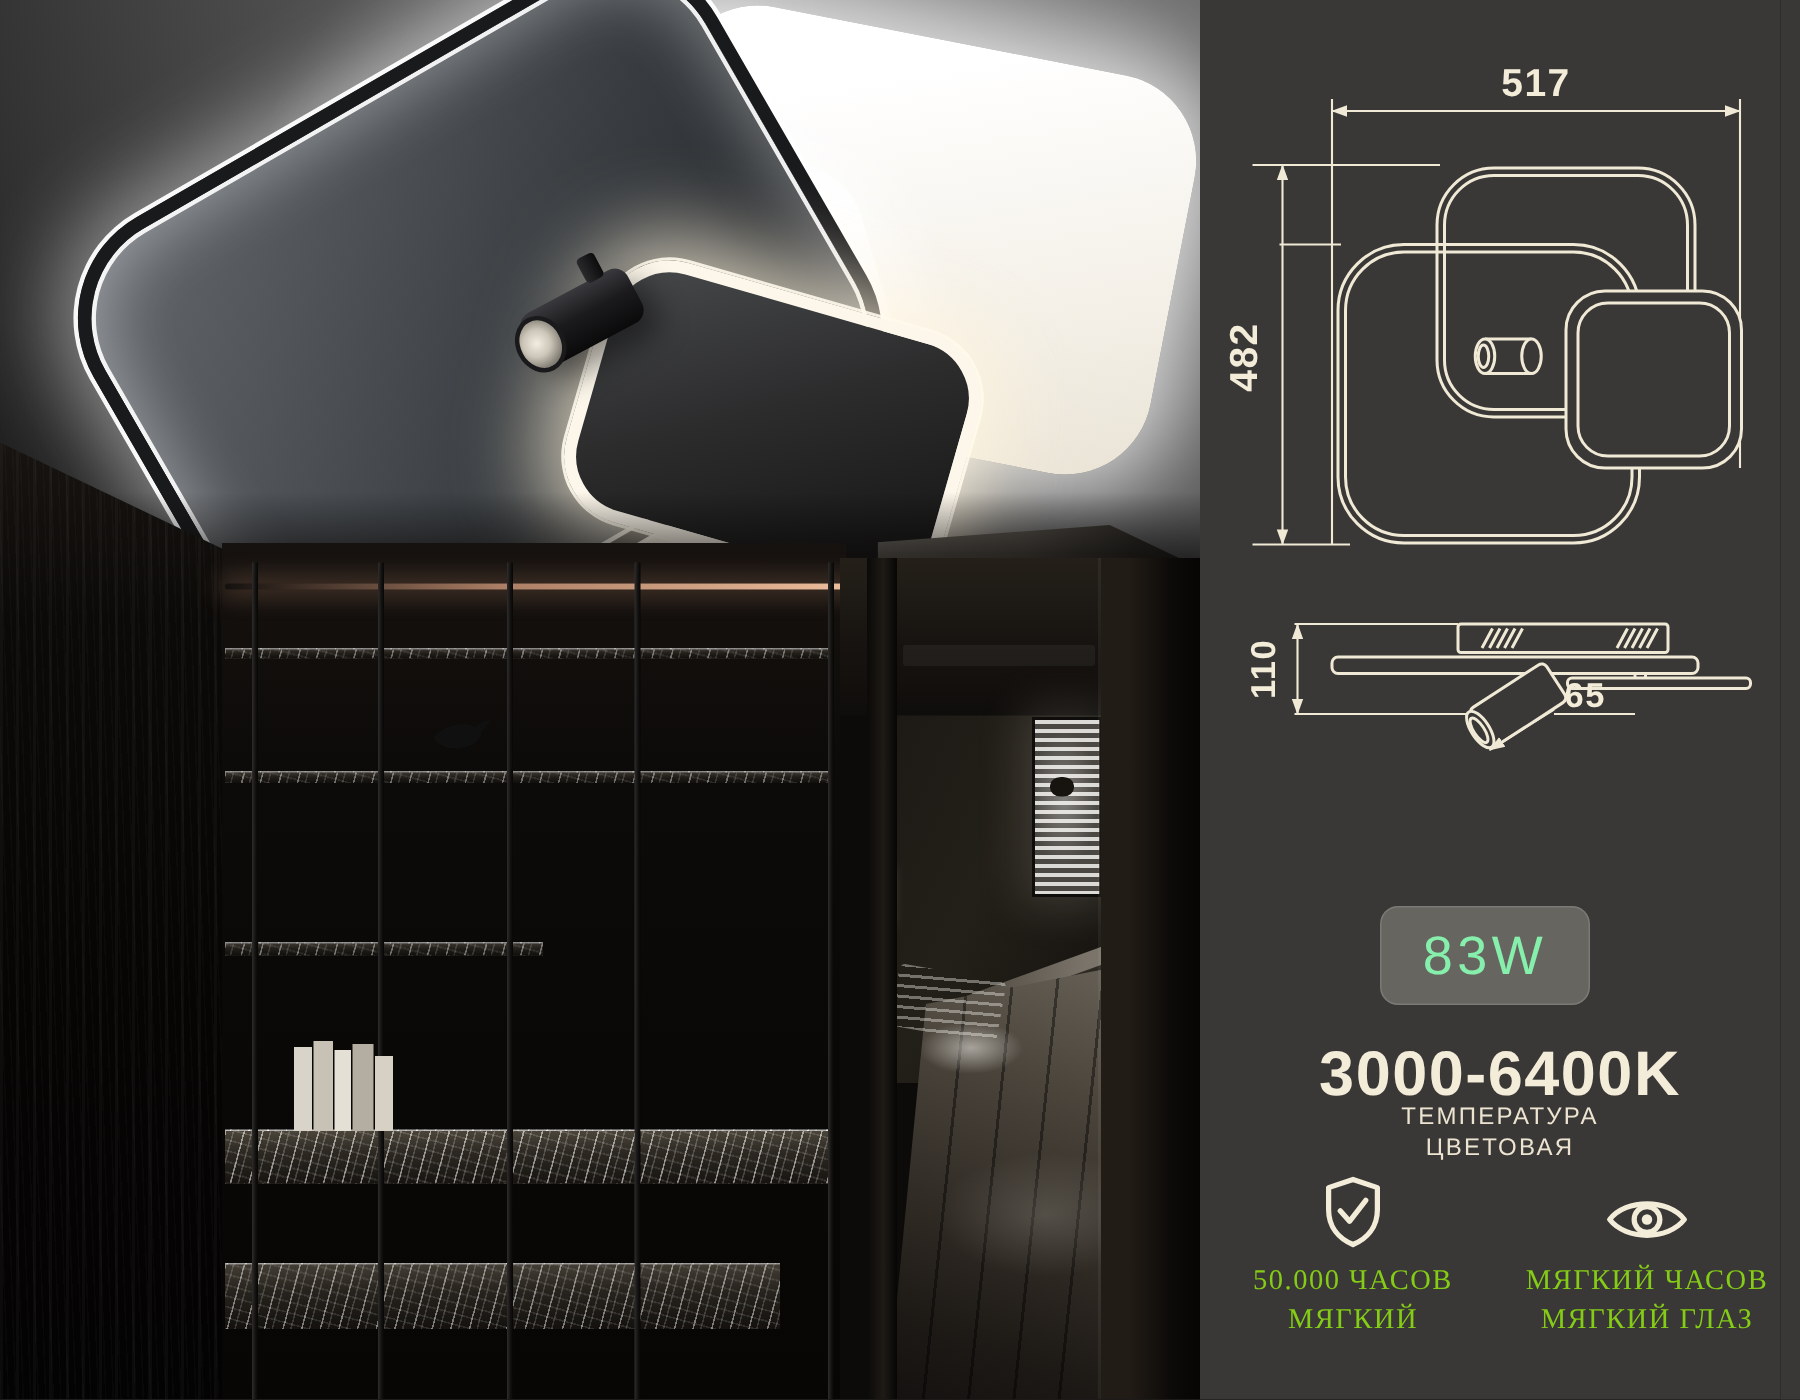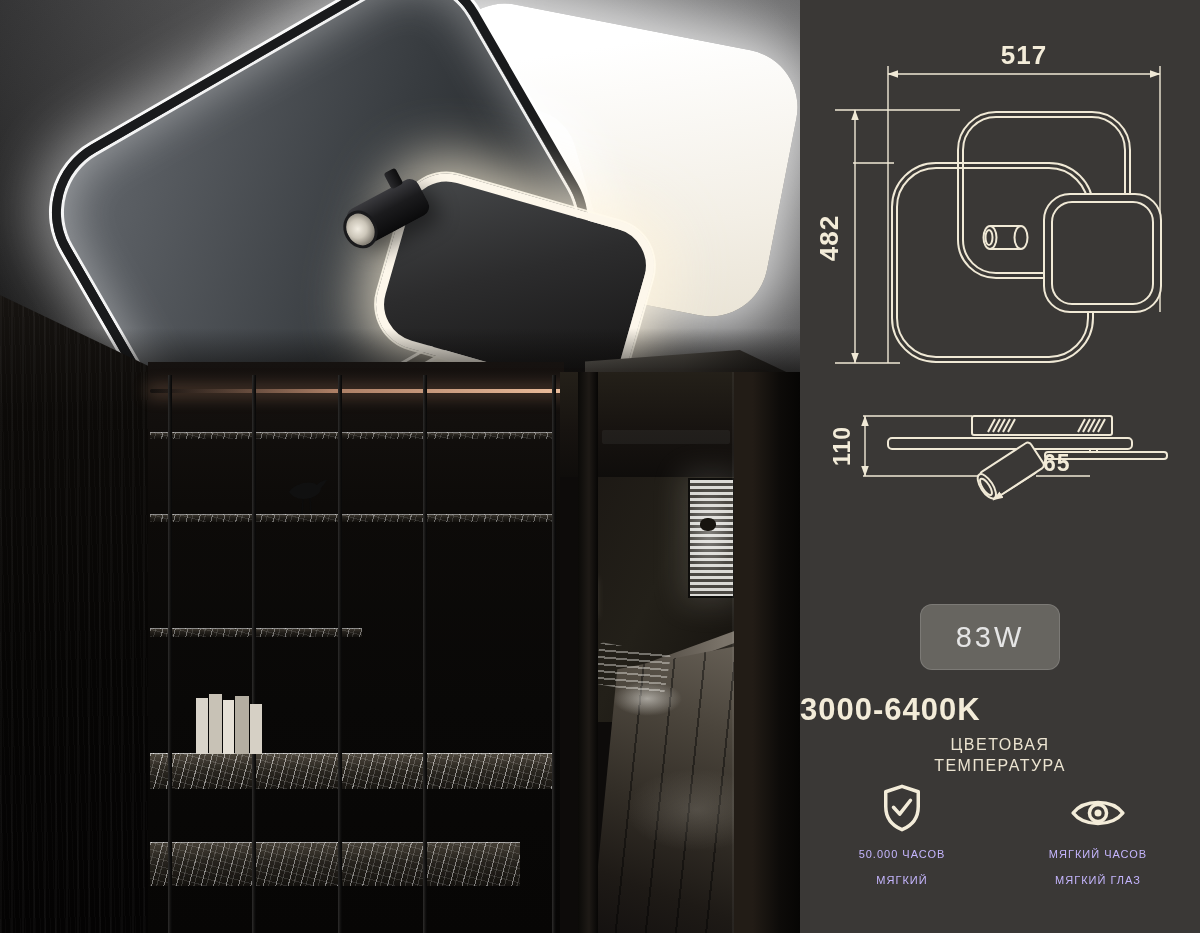--- a/index.html
+++ b/index.html
@@ -126,29 +126,29 @@
   .diag *{vector-effect:non-scaling-stroke;}
   .dline{stroke:#f0e9d6;stroke-width:1.4;fill:none;}
   .oline{stroke:#f0e9d6;stroke-width:2;fill:none;}
   .ofill{stroke:#f0e9d6;stroke-width:2;fill:#3a3836;}
   .dimtext{fill:#f3ecd9;font-weight:bold;font-size:26px;letter-spacing:1px;}
   .dimtext-s{fill:#f3ecd9;font-weight:bold;font-size:23px;letter-spacing:1px;}
 
   .power-badge{position:absolute;left:120px;top:604px;width:140px;height:66px;border-radius:12px;
     background:#676560;box-shadow:inset 0 0 0 1px rgba(255,255,255,.14);
     display:flex;align-items:center;justify-content:center;}
-  .power-badge span{color:#e5e5e5;font-size:29px;font-weight:400;letter-spacing:3px;}
-  .temp-value{position:absolute;left:0;top:692px;width:400px;
-    color:#f3ecd9;font-size:31px;font-weight:bold;letter-spacing:1px;}
+  .power-badge span{color:#86efac;font-size:36px;font-weight:400;letter-spacing:3px;}
+  .temp-value{position:absolute;left:0;top:692px;width:400px;text-align:center;
+    color:#f3ecd9;font-size:42px;font-weight:bold;letter-spacing:1px;}
   .temp-caption{position:absolute;left:0;top:734px;width:400px;text-align:center;
     color:#ece4d1;font-size:16px;line-height:21px;letter-spacing:1.5px;}
   .features{position:absolute;left:0;top:780px;width:400px;display:flex;justify-content:center;gap:28px;}
   .feature{width:168px;text-align:center;}
   .feature .icon{height:52px;display:flex;align-items:flex-end;justify-content:center;margin-bottom:9px;}
-  .feature .cap{color:#c4b5fd;font-size:11px;line-height:26px;letter-spacing:1px;}
+  .feature .cap{color:#84cc16;font-size:19px;line-height:26px;letter-spacing:1px;font-family:Liberation Serif, serif;}
   .fic{stroke:#f3ecd9;fill:none;stroke-width:4.5;stroke-linecap:round;stroke-linejoin:round;}
 </style>
 </head>
 <body>
 
 <div class="stage">
 
   <div class="photo">
     <div class="ceiling">
       <div class="glow"></div>
@@ -268,22 +268,22 @@
       <line class="dline" x1="236" y1="78" x2="290" y2="78"></line>
       <text class="dimtext-s" x="243" y="73">65</text>
     </svg>
 
     <div class="power-badge">
       <span>83W</span>
     </div>
 
     <div class="temp-value">3000-6400K</div>
     <div class="temp-caption">
+      <div>ТЕМПЕРАТУРА</div>
       <div>ЦВЕТОВАЯ</div>
-      <div>ТЕМПЕРАТУРА</div>
     </div>
 
     <div class="features">
       <div class="feature">
         <div class="icon">
           <svg width="42" height="48" viewBox="0 0 54 62">
             <path class="fic" d="M27 3 L48 10 L48 29 C48 44 39 54 27 59 C15 54 6 44 6 29 L6 10 Z"></path>
             <path class="fic" d="M16 30 L24 39 L38 21"></path>
           </svg>
         </div>

